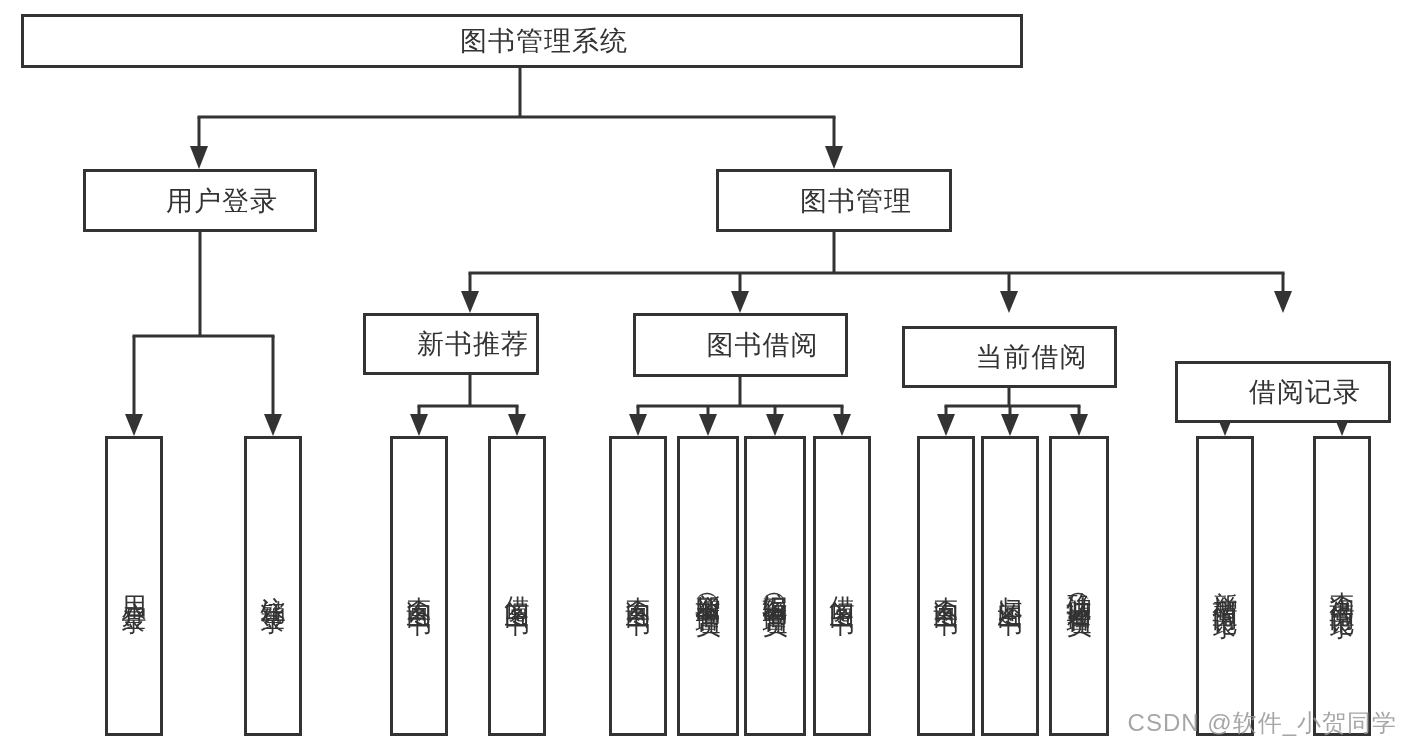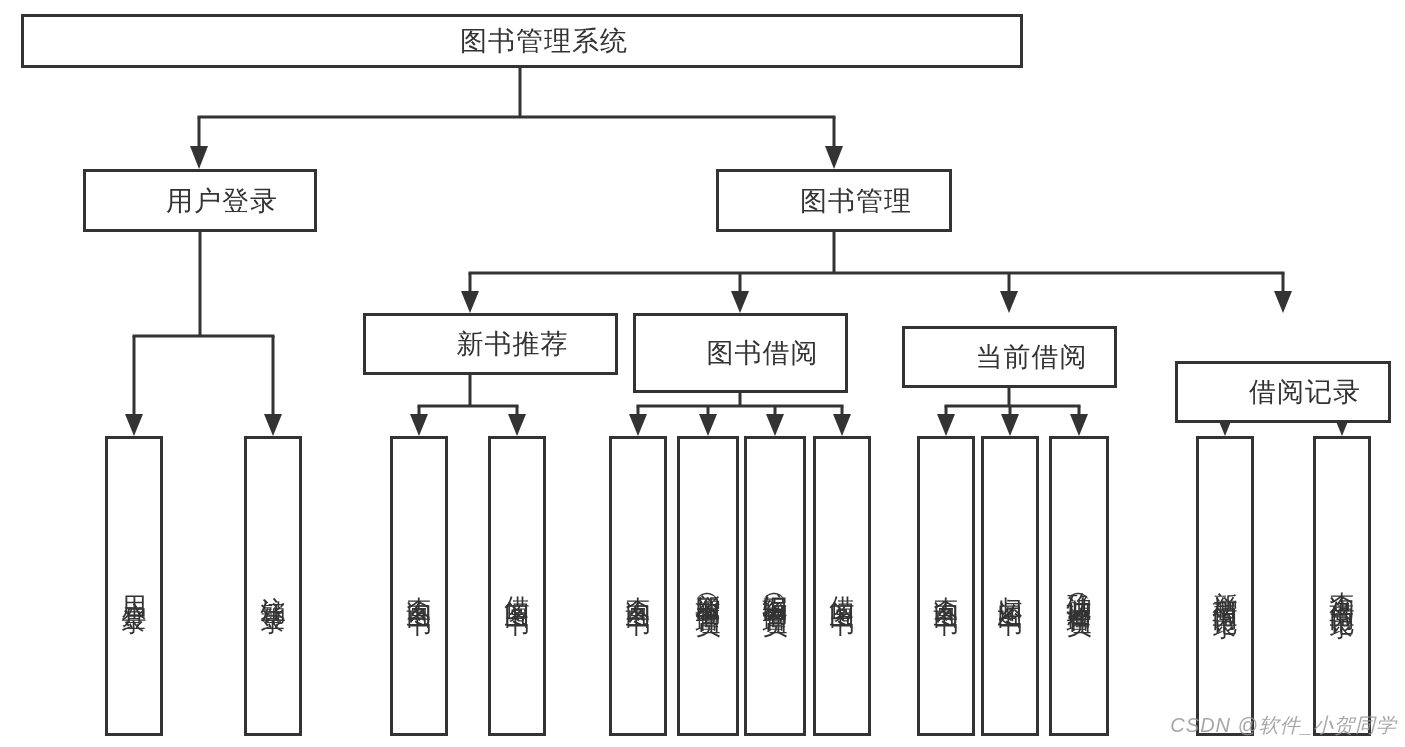--- a/index.html
+++ b/index.html
@@ -51,26 +51,25 @@
     line-height: 1;
     white-space: nowrap;
   }
   .node.leaf .vtext.long {
     letter-spacing: 3px;
   }
   #watermark {
     position: absolute;
     right: 8px;
     bottom: 8px;
-    font-size: 20px;
+    font-size: 24px;
     color: rgba(150, 150, 150, 0.85);
     letter-spacing: 1px;
     z-index: 3;
     white-space: nowrap;
-    font-style: italic;
   }
 </style>
 </head>
 <body>
 
 <div id="canvas">
 
   <svg id="connector-svg" width="1405" height="747" viewBox="0 0 1405 747">
     <g stroke="#333333" stroke-width="3" fill="none">
 
@@ -144,24 +143,24 @@
     <span>图书管理系统</span>
   </div>
 
   <div class="node h" style="left:83px; top:169px; width:234px; height:63px;">
     <span>用户登录</span>
   </div>
   <div class="node h" style="left:716px; top:169px; width:236px; height:63px;font-family:Liberation Mono, monospace;">
     <span>图书管理</span>
   </div>
 
-  <div class="node h" style="left:363px; top:313px; width:255px; height:62px;">
+  <div class="node h" style="left:363px; top:313px; width:176px; height:62px;">
     <span>新书推荐</span>
   </div>
-  <div class="node h" style="left:633px; top:313px; width:215px; height:80px;">
+  <div class="node h" style="left:633px; top:313px; width:215px; height:64px;">
     <span>图书借阅</span>
   </div>
   <div class="node h" style="left:902px; top:313px; width:215px; height:62px;margin-top:13px;">
     <span>当前借阅</span>
   </div>
   <div class="node h" style="left:1175px; top:313px; width:216px; height:62px;margin-top:48px;">
     <span>借阅记录</span>
   </div>
 
   <div class="node leaf" style="left:105px;">

